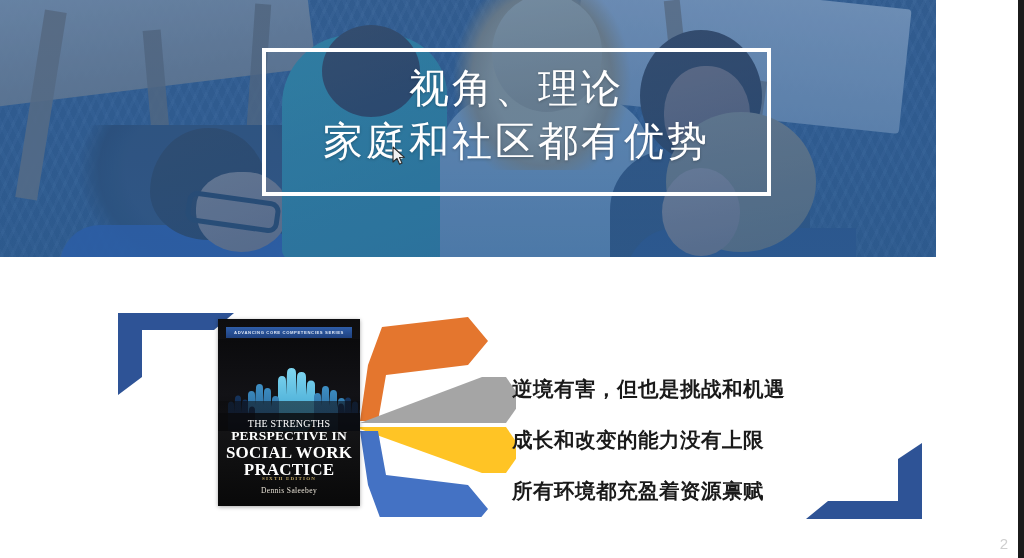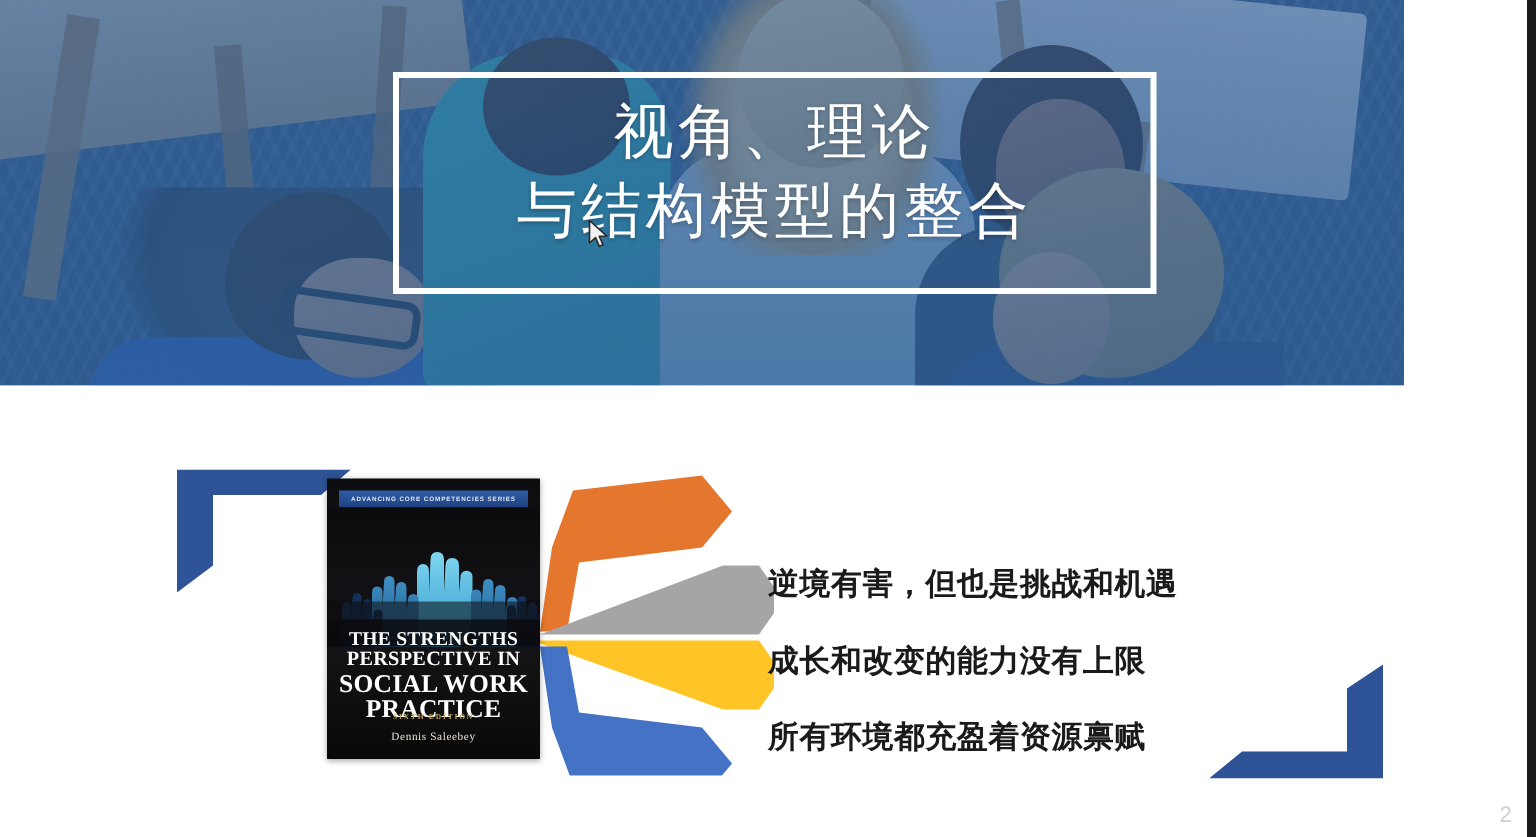--- a/index.html
+++ b/index.html
@@ -92,21 +92,21 @@
 
   .book{position:absolute;left:218px;top:319px;width:142px;height:187px;z-index:12;
     background:linear-gradient(180deg,#0e0e10 0%,#151517 55%,#090909 100%);
     box-shadow:0 1px 4px rgba(0,0,0,.35);overflow:hidden;}
   .book-series{position:absolute;left:8px;top:8px;right:8px;height:11px;
     background:linear-gradient(180deg,#2f5da8,#1f4280);display:flex;align-items:center;justify-content:center;}
   .book-series span{color:#dfe7f5;font-size:4.2px;letter-spacing:.6px;font-weight:700;white-space:nowrap;}
   .hands{position:absolute;left:0;top:20px;width:142px;height:92px;}
   .book-title{position:absolute;left:6px;right:6px;top:100px;text-align:center;color:#fff;
     font-family:"Liberation Serif","DejaVu Serif",serif;line-height:1.02;}
-  .bt1{font-size:13px;font-weight:700;letter-spacing:.2px;display:block;}
+  .bt1{font-size:10px;font-weight:400;letter-spacing:.2px;display:block;}
   .bt2{font-size:13.5px;font-weight:700;letter-spacing:.2px;display:block;}
   .bt3{font-size:17px;font-weight:700;letter-spacing:.2px;display:block;margin-top:1px;text-align:center;}
   .bt4{font-size:17px;font-weight:700;letter-spacing:.2px;display:block;}
   .book-ed{position:absolute;left:0;right:0;top:157px;text-align:center;color:#b9a05f;
     font-family:"Liberation Serif",serif;font-size:5px;letter-spacing:1.2px;font-weight:700;}
   .book-author{position:absolute;left:0;right:0;top:167px;text-align:center;color:#e6e0d4;
     font-family:"Liberation Serif",serif;font-size:7.5px;letter-spacing:.4px;}
 
   .chevrons{position:absolute;left:356px;top:305px;width:160px;height:212px;z-index:8;}
 
@@ -162,21 +162,21 @@
       <div class="pBoyRFace"></div>
 
       <div class="bluewash"></div>
       <div class="bluewash2"></div>
     </div>
 
     <div class="frame"></div>
 
     <div class="title">
       <span class="l1">视角、理论</span>
-      <span class="l2">与结构模型的整合</span>
+      <span class="l2">家庭和社区都有优势</span>
     </div>
 
     <svg class="cursor" viewBox="0 0 14 20">
       <path d="M1 1 L1 16 L5 12.4 L7.6 18.2 L10 17.1 L7.5 11.5 L12.4 11.3 Z" fill="#f2f2f2" stroke="#2a2a2a" stroke-width="1.1" stroke-linejoin="round"></path>
     </svg>
   </div>
 
   <div class="body-area"></div>
 
   <svg class="bracket-tl" viewBox="0 0 116 82">

